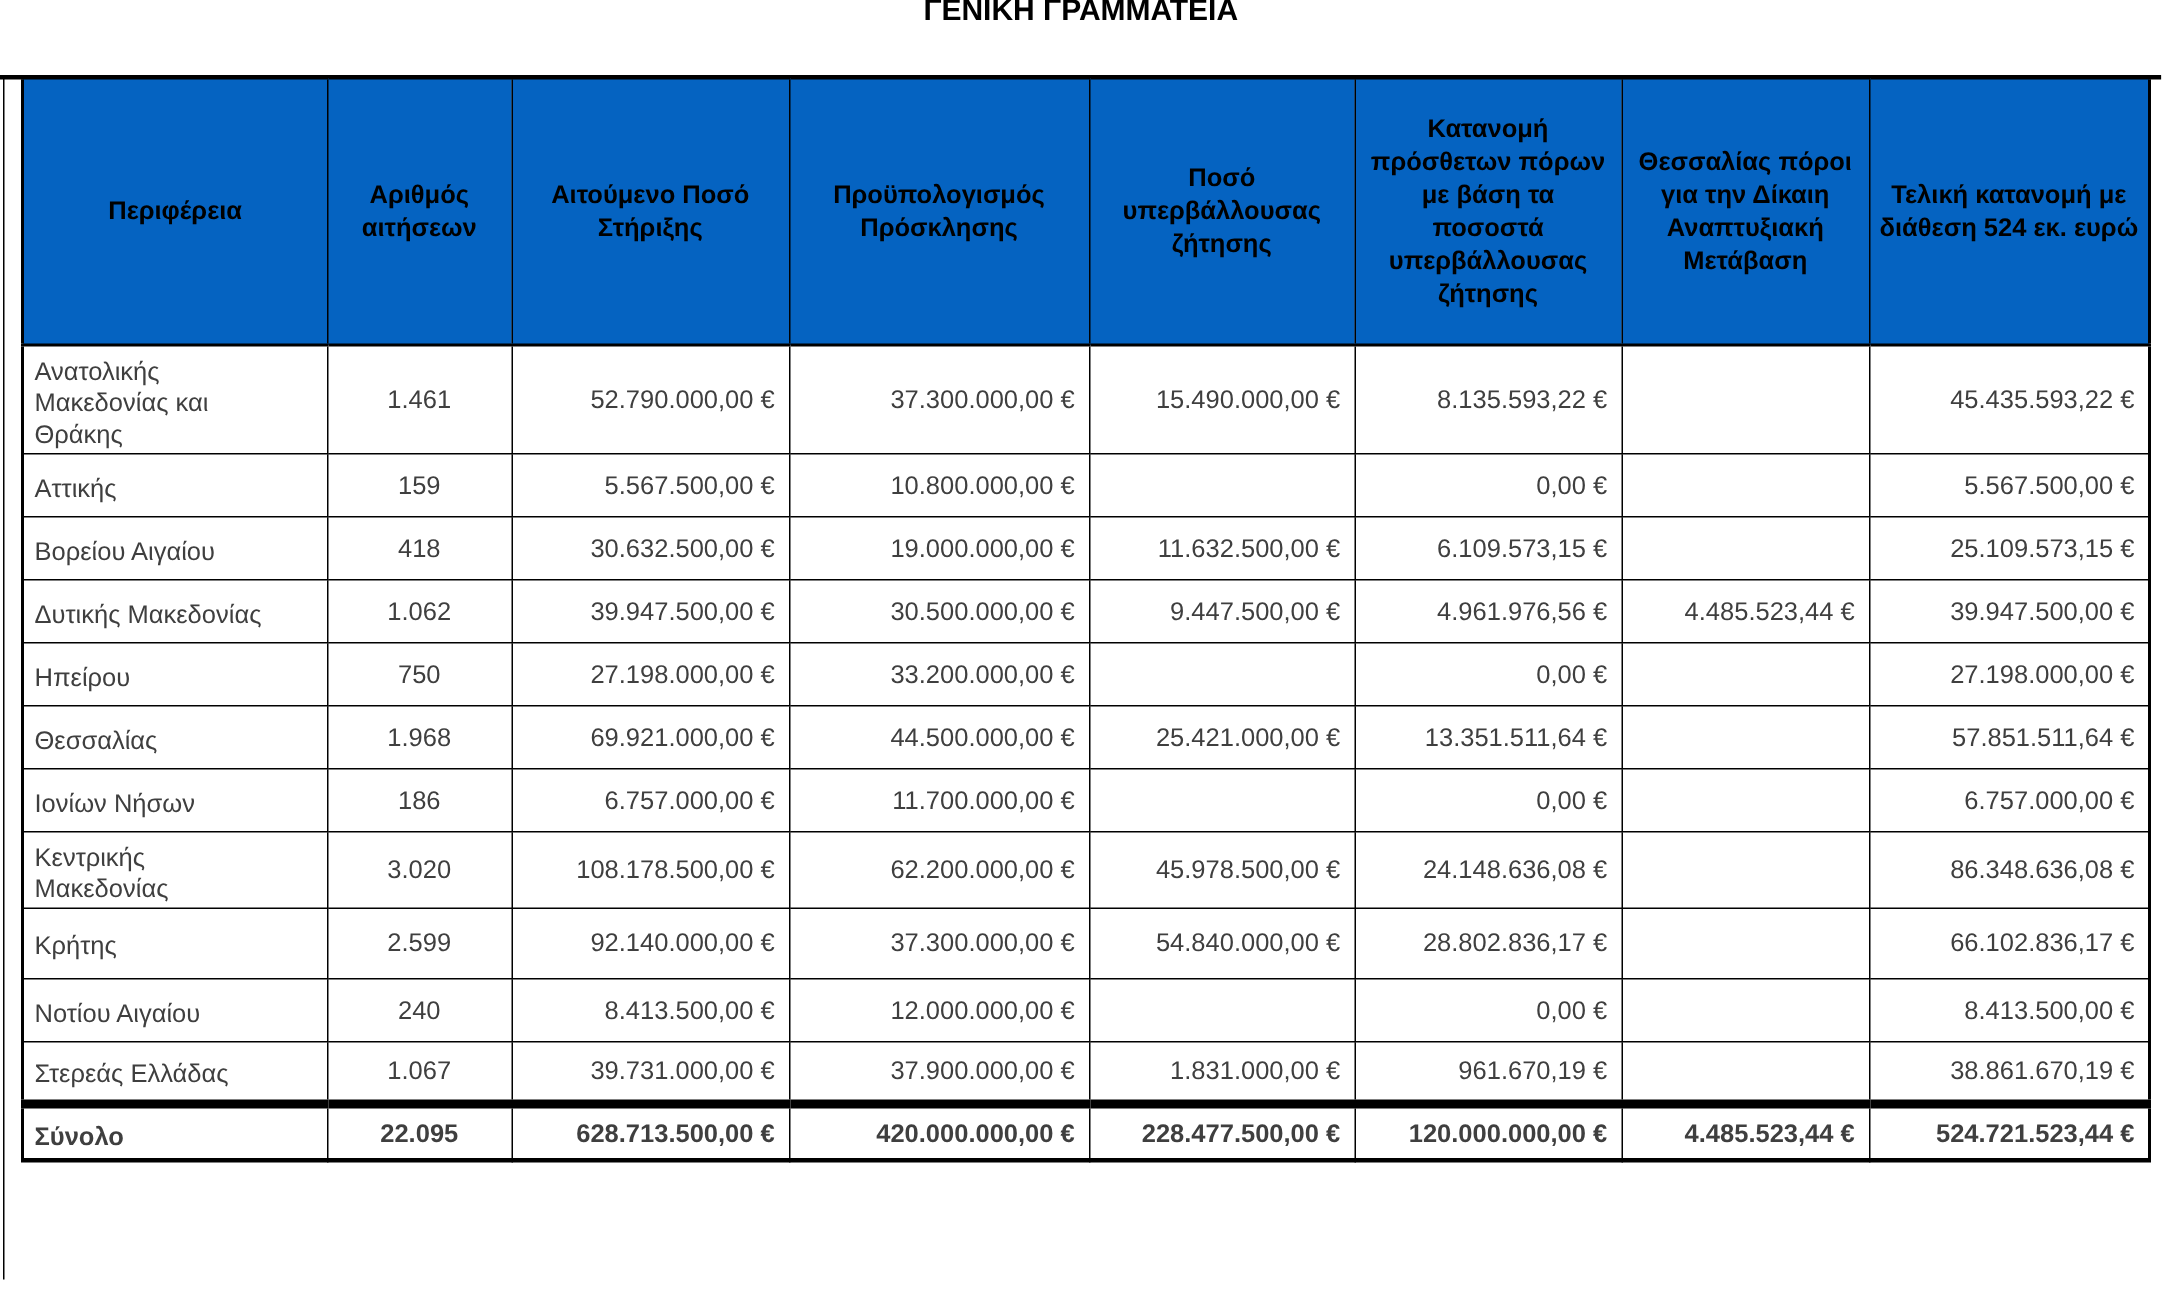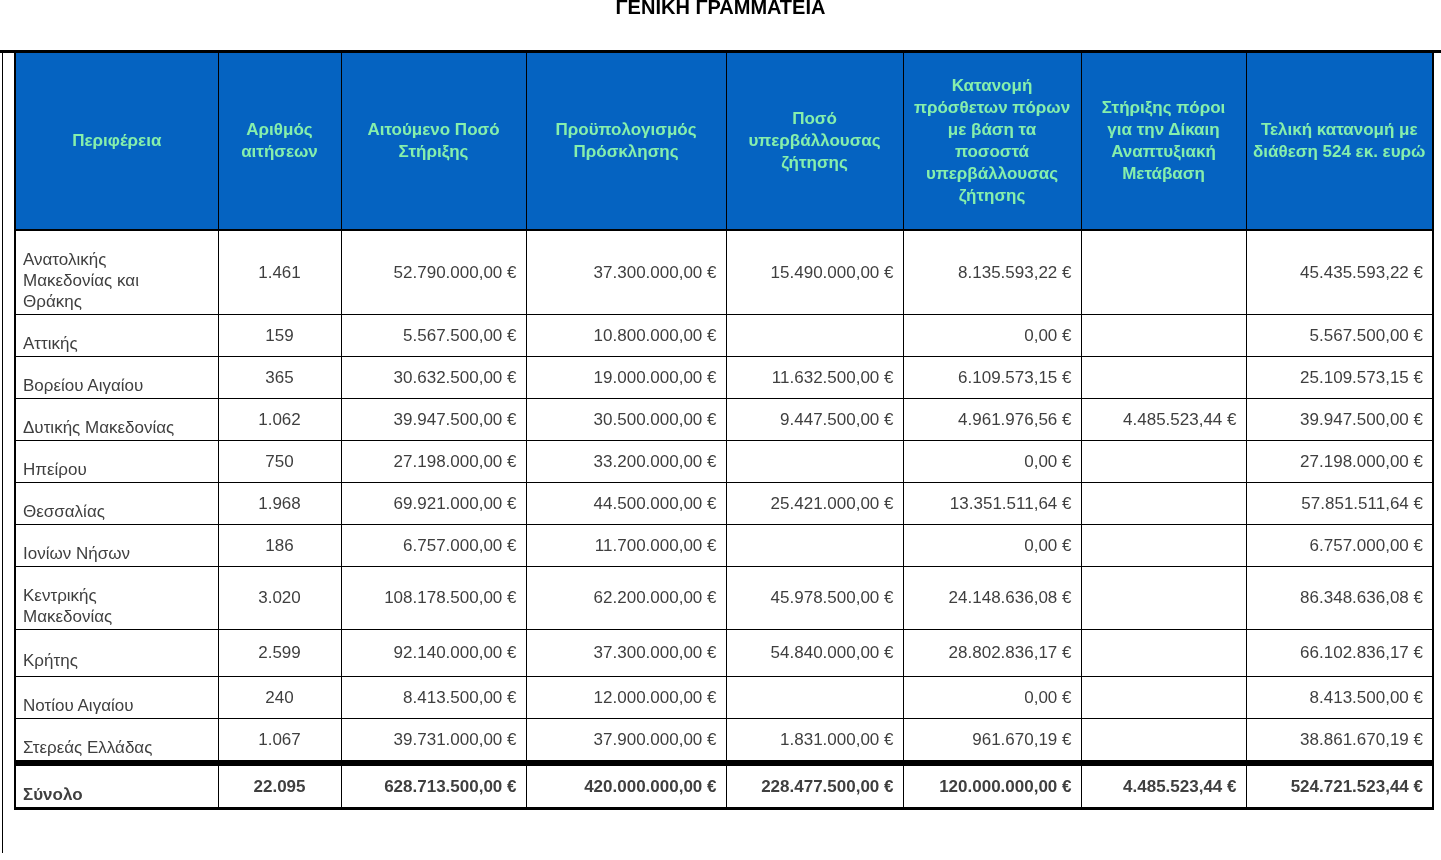--- a/index.html
+++ b/index.html
@@ -46,21 +46,21 @@
     left: 14px;
     width: 1418px;
     border-collapse: collapse;
     table-layout: fixed;
     border: 2px solid #000000;
     border-top: 3px solid #000000;
     border-bottom: 3px solid #000000;
   }
   table.alloc th {
     background: #0563C1;
-    color: #86efac;
+    color: #000000;
     font-size: 17px;
     line-height: 22px;
     font-weight: bold;
     text-align: center;
     vertical-align: middle;
     border: 1px solid #000000;
     border-top: 3px solid #000000;
     border-bottom: 2px solid #000000;
     padding: 2px 6px;
   }
@@ -76,21 +76,21 @@
     overflow: hidden;
   }
   table.alloc tbody tr { height: 42px; }
   table.alloc tbody tr:nth-child(1) { height: 71px; }
   table.alloc tbody tr:nth-child(9) { height: 47px; }
   table.alloc tbody tr.total { height: 37px; }
   table.alloc tbody tr.total td {
     font-weight: bold;
     border-top: 6px solid #000000;
   }
-  table.alloc td.c0 { text-align: left; padding: 18px 30px 2px 7px; }
+  table.alloc td.c0 { text-align: left; padding: 6px 30px 2px 7px; }
   table.alloc td.c1 { text-align: center; }
   table.alloc td.c2, table.alloc td.c3, table.alloc td.c4,
   table.alloc td.c5, table.alloc td.c6, table.alloc td.c7 {
     text-align: right;
     padding-right: 9px;
   }
 </style>
 </head>
 <body>
 
@@ -115,21 +115,21 @@
         <col style="width:187px">
     </colgroup>
     <thead>
       <tr>
         <th>Περιφέρεια</th>
         <th>Αριθμός αιτήσεων</th>
         <th>Αιτούμενο Ποσό Στήριξης</th>
         <th>Προϋπολογισμός Πρόσκλησης</th>
         <th>Ποσό υπερβάλλουσας ζήτησης</th>
         <th>Κατανομή πρόσθετων πόρων με βάση τα ποσοστά υπερβάλλουσας ζήτησης</th>
-        <th>Στήριξης πόροι για την Δίκαιη Αναπτυξιακή Μετάβαση</th>
+        <th>Θεσσαλίας πόροι για την Δίκαιη Αναπτυξιακή Μετάβαση</th>
         <th>Τελική κατανομή με διάθεση 524 εκ. ευρώ</th>
       </tr>
     </thead>
     <tbody>
         <tr>
           <td class="c0">Ανατολικής Μακεδονίας και Θράκης</td>
           <td class="c1">1.461</td>
           <td class="c2">52.790.000,00 €</td>
           <td class="c3">37.300.000,00 €</td>
           <td class="c4">15.490.000,00 €</td>
@@ -142,21 +142,21 @@
           <td class="c1">159</td>
           <td class="c2">5.567.500,00 €</td>
           <td class="c3">10.800.000,00 €</td>
           <td class="c4"></td>
           <td class="c5">0,00 €</td>
           <td class="c6"></td>
           <td class="c7">5.567.500,00 €</td>
         </tr>
         <tr>
           <td class="c0">Βορείου Αιγαίου</td>
-          <td class="c1">365</td>
+          <td class="c1">418</td>
           <td class="c2">30.632.500,00 €</td>
           <td class="c3">19.000.000,00 €</td>
           <td class="c4">11.632.500,00 €</td>
           <td class="c5">6.109.573,15 €</td>
           <td class="c6"></td>
           <td class="c7">25.109.573,15 €</td>
         </tr>
         <tr>
           <td class="c0">Δυτικής Μακεδονίας</td>
           <td class="c1">1.062</td>

